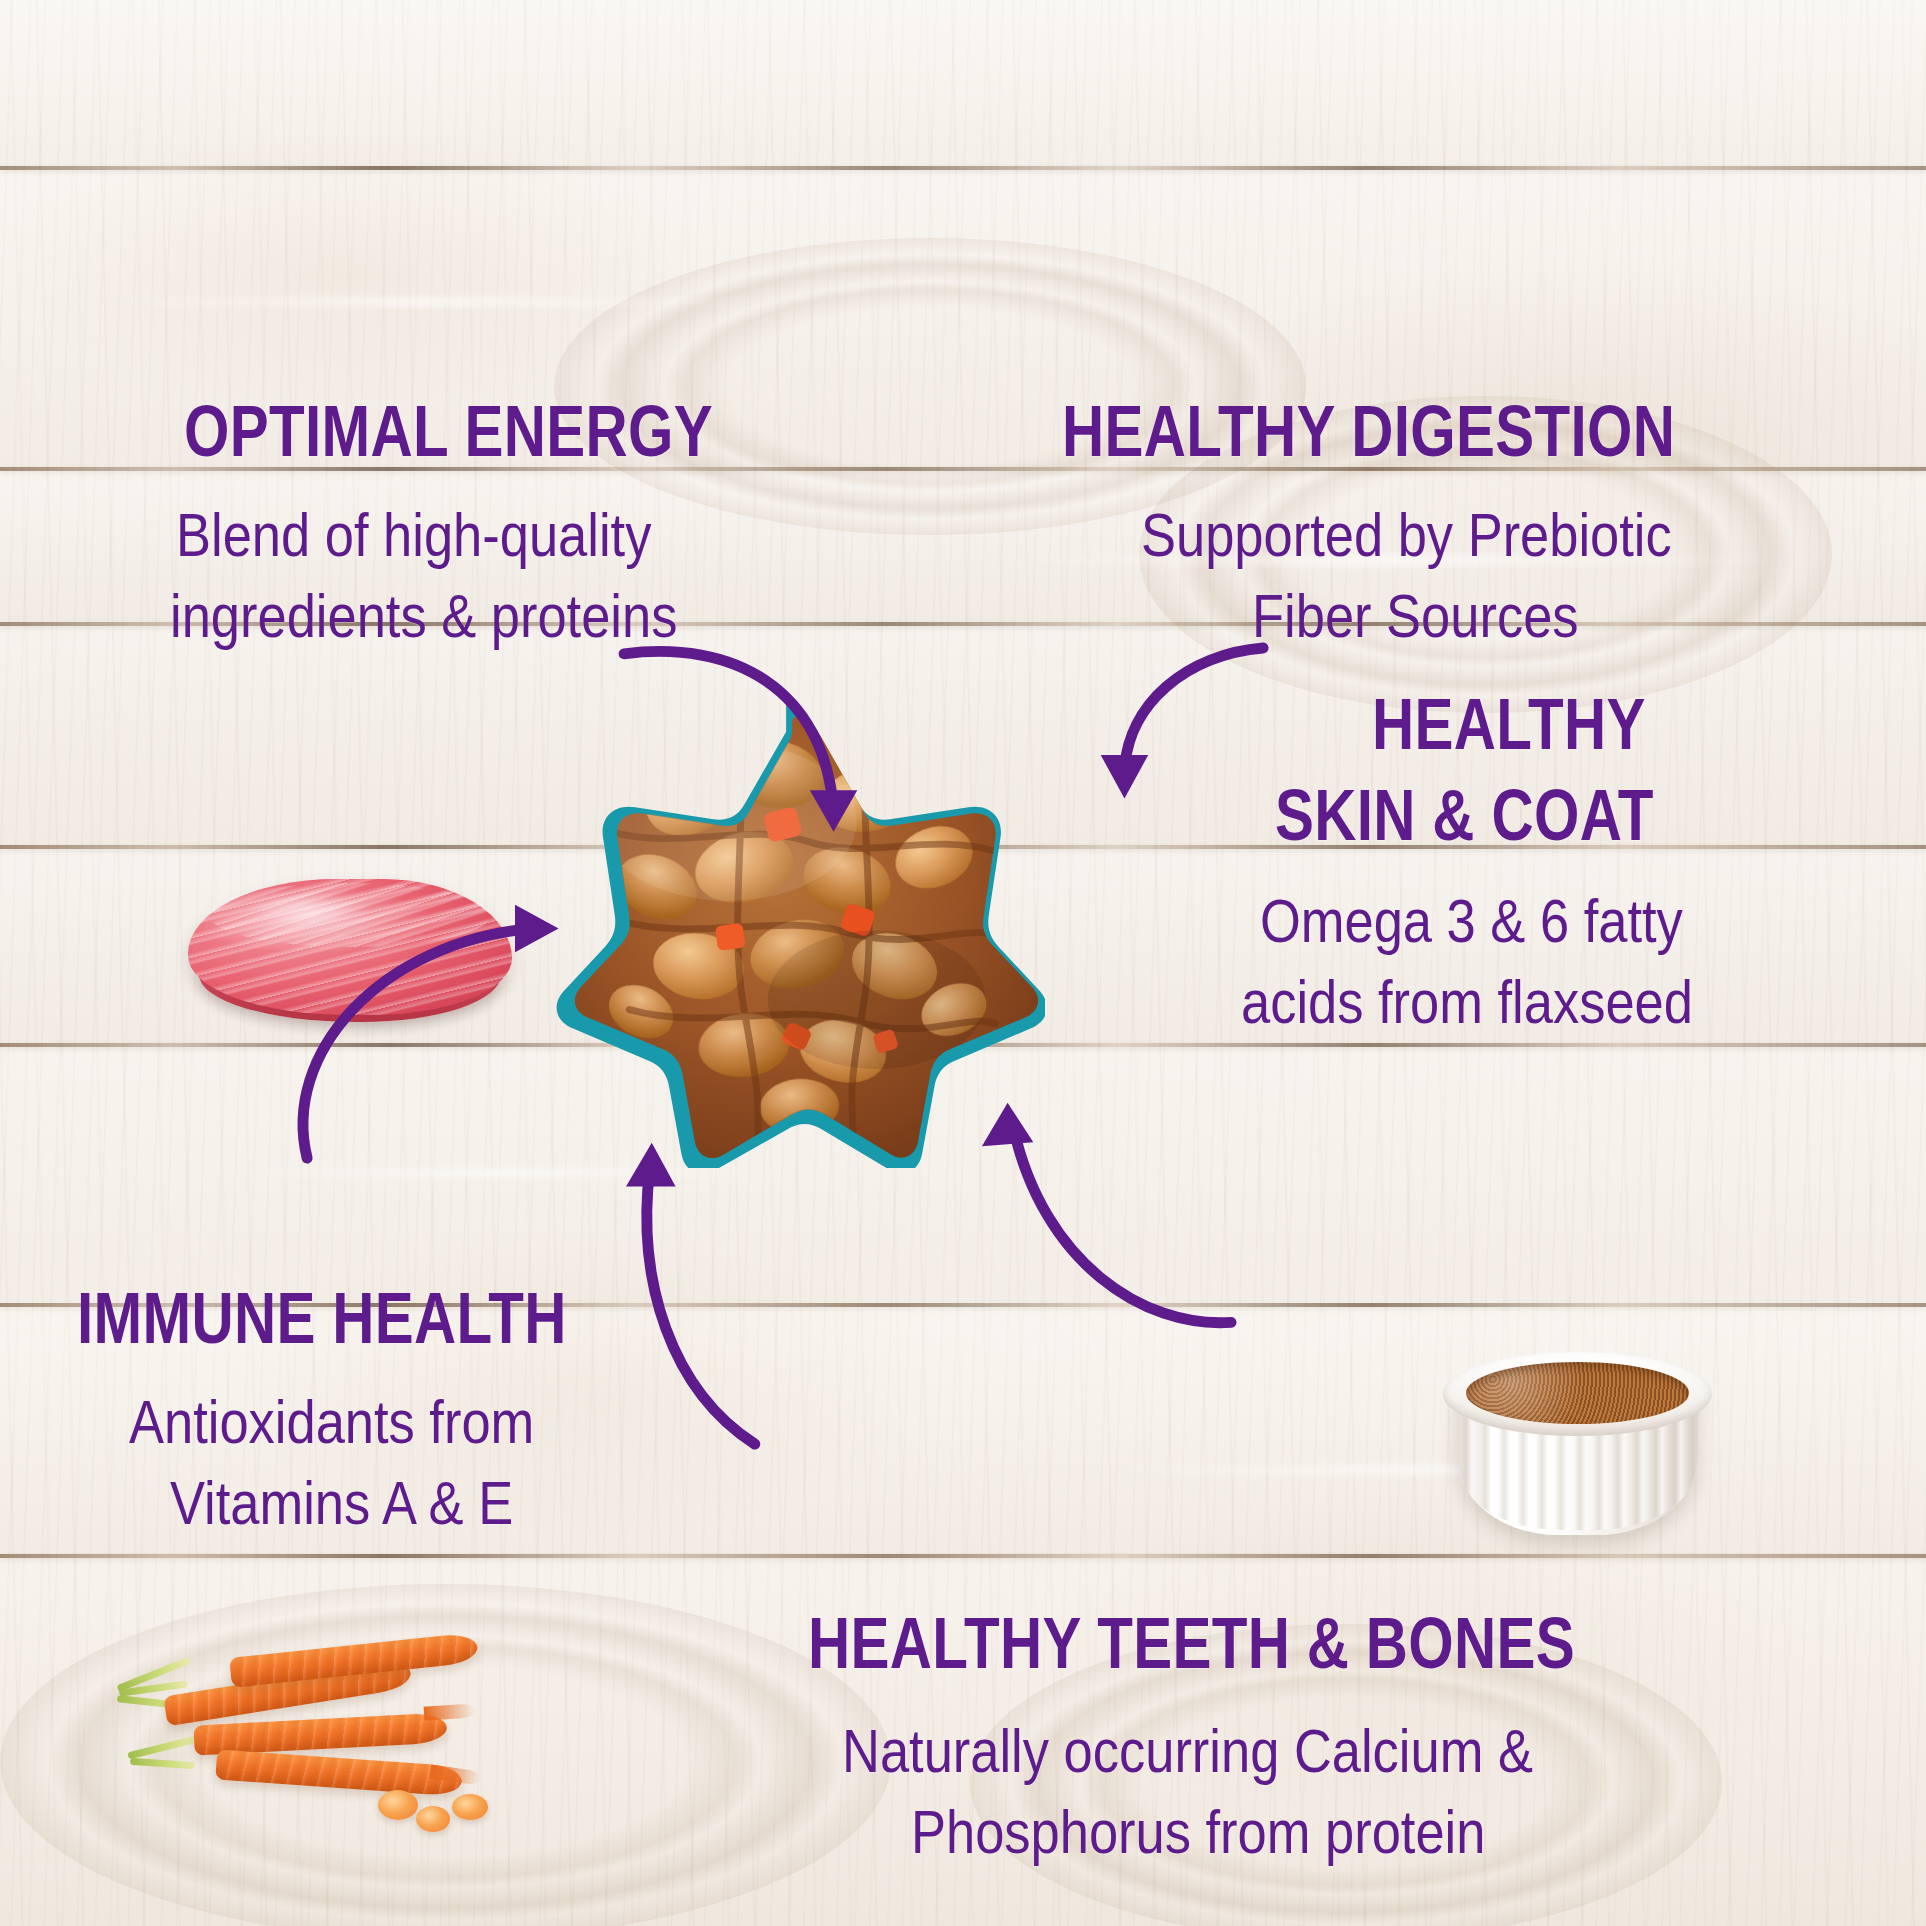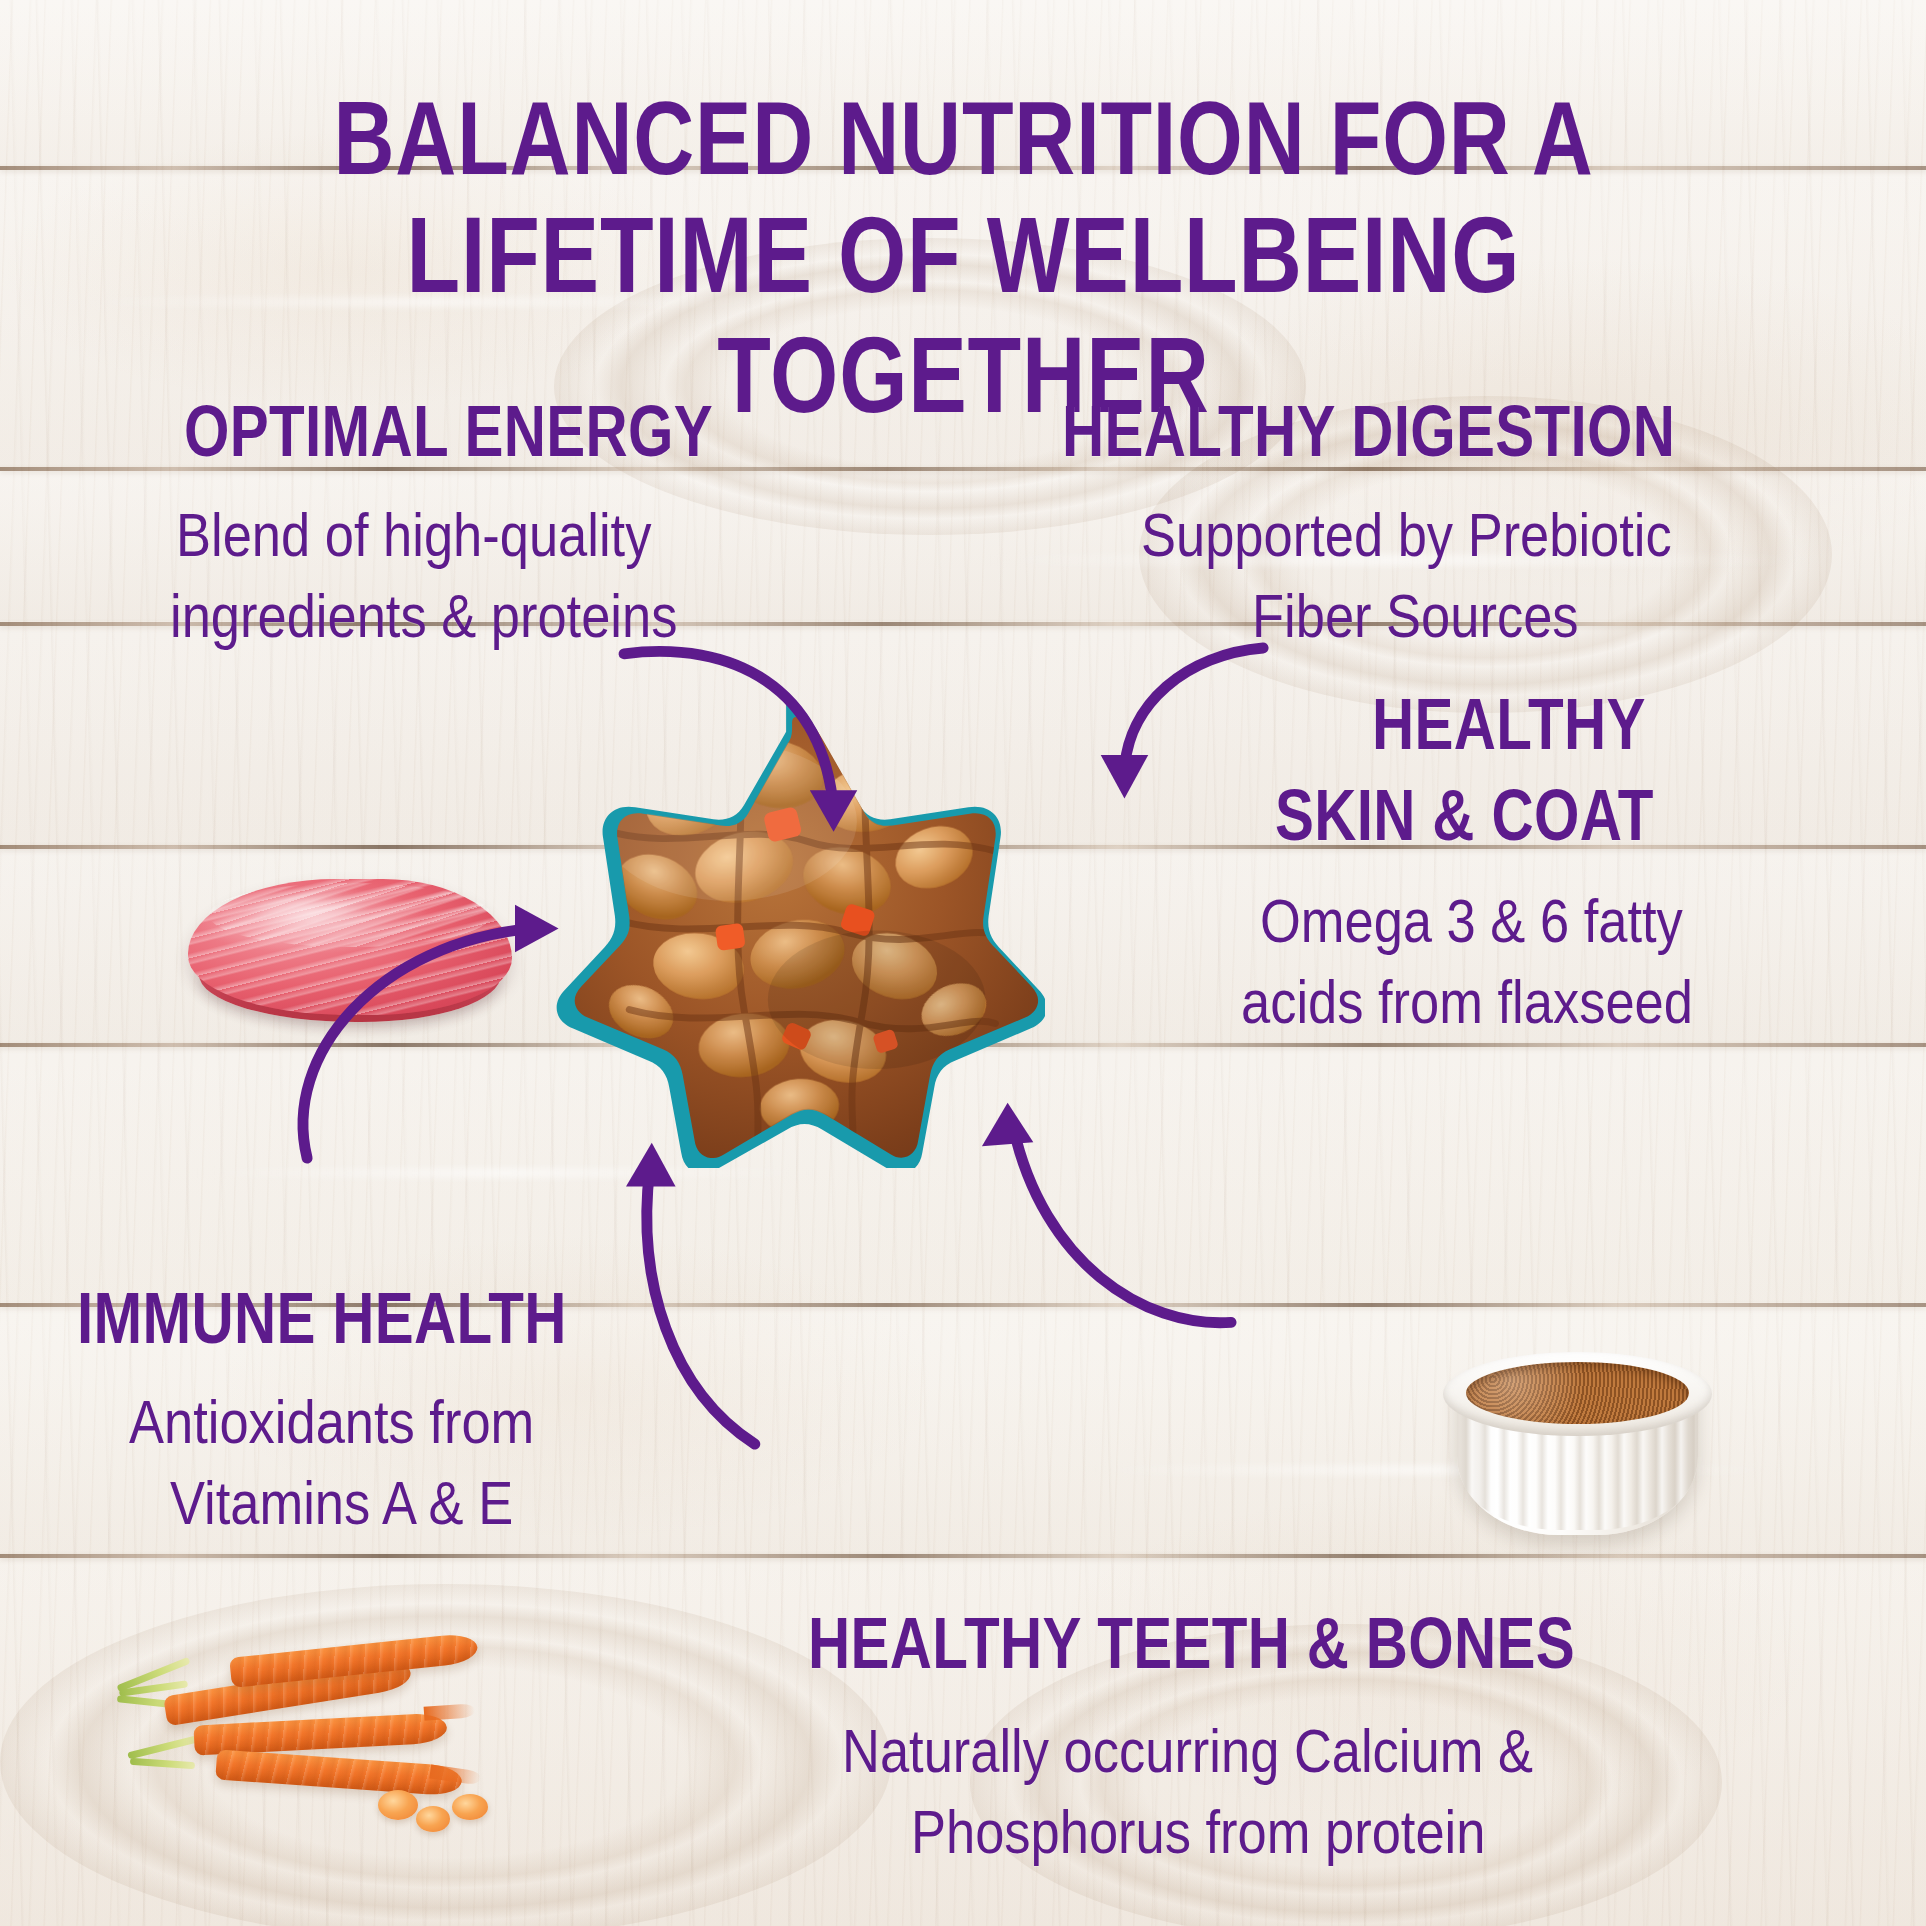--- a/index.html
+++ b/index.html
@@ -240,24 +240,20 @@
     <div class="knot" style="left:1139px;top:396px;width:693px;height:317px;"></div>
     <div class="knot" style="left:0px;top:1584px;width:891px;height:356px;"></div>
     <div class="knot" style="left:970px;top:1624px;width:752px;height:317px;"></div>
 
     <div class="washstreak" style="left:79px;top:297px;width:693px;height:10px;"></div>
     <div class="washstreak" style="left:990px;top:554px;width:812px;height:12px;"></div>
     <div class="washstreak" style="left:198px;top:1168px;width:614px;height:10px;"></div>
     <div class="washstreak" style="left:1089px;top:1465px;width:693px;height:10px;"></div>
   </div>
 
-  <div id="title">
-    <span class="tl">BALANCED NUTRITION FOR A</span>
-    <span class="tl tl2">LIFETIME OF WELLBEING TOGETHER</span>
-  </div>
 
   <div class="heading" style="left:184px;top:394px;font-size:73px;transform-origin:left top;">OPTIMAL ENERGY</div>
   <div class="body-txt" style="left:176px;top:501px;font-size:61px;transform-origin:left top;">Blend of high-quality</div>
   <div class="body-txt" style="left:170px;top:582px;font-size:61px;transform-origin:left top;">ingredients &amp; proteins</div>
 
   <div class="photo" id="tuna">
     <div class="tuna-edge"></div>
     <div class="tuna-body"></div>
     <div class="tuna-top"></div>
     <div class="tuna-spec"></div>

